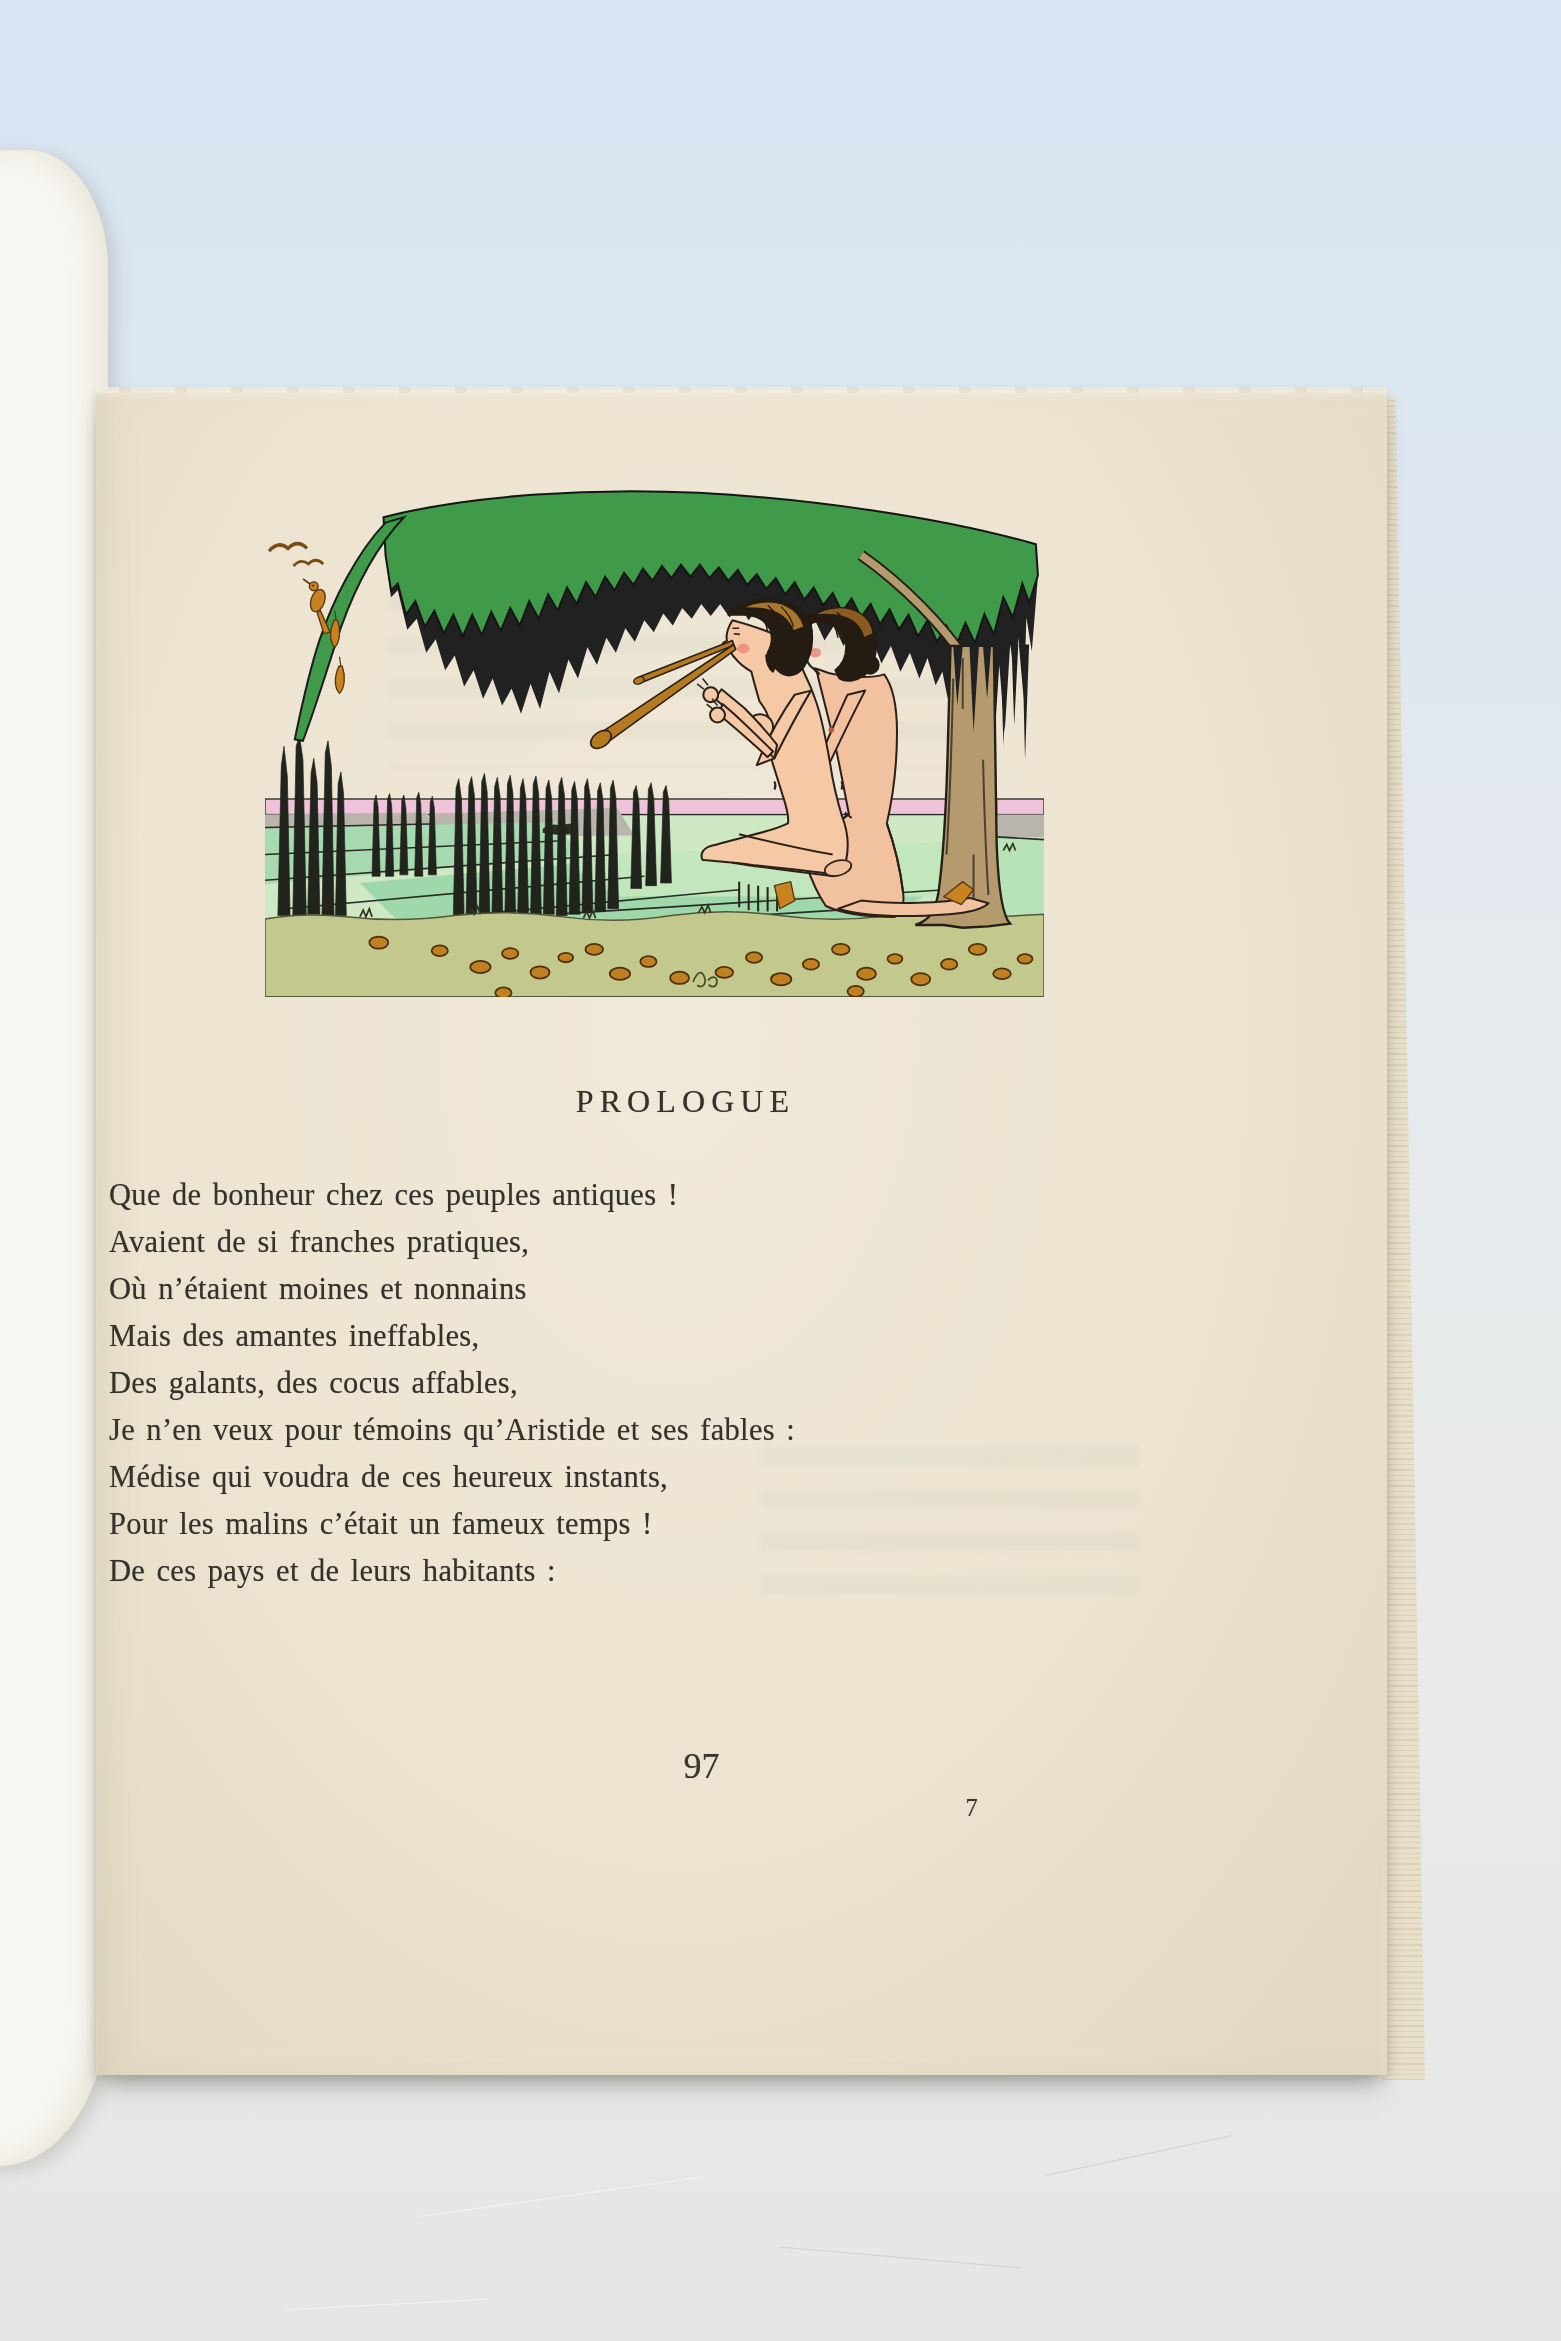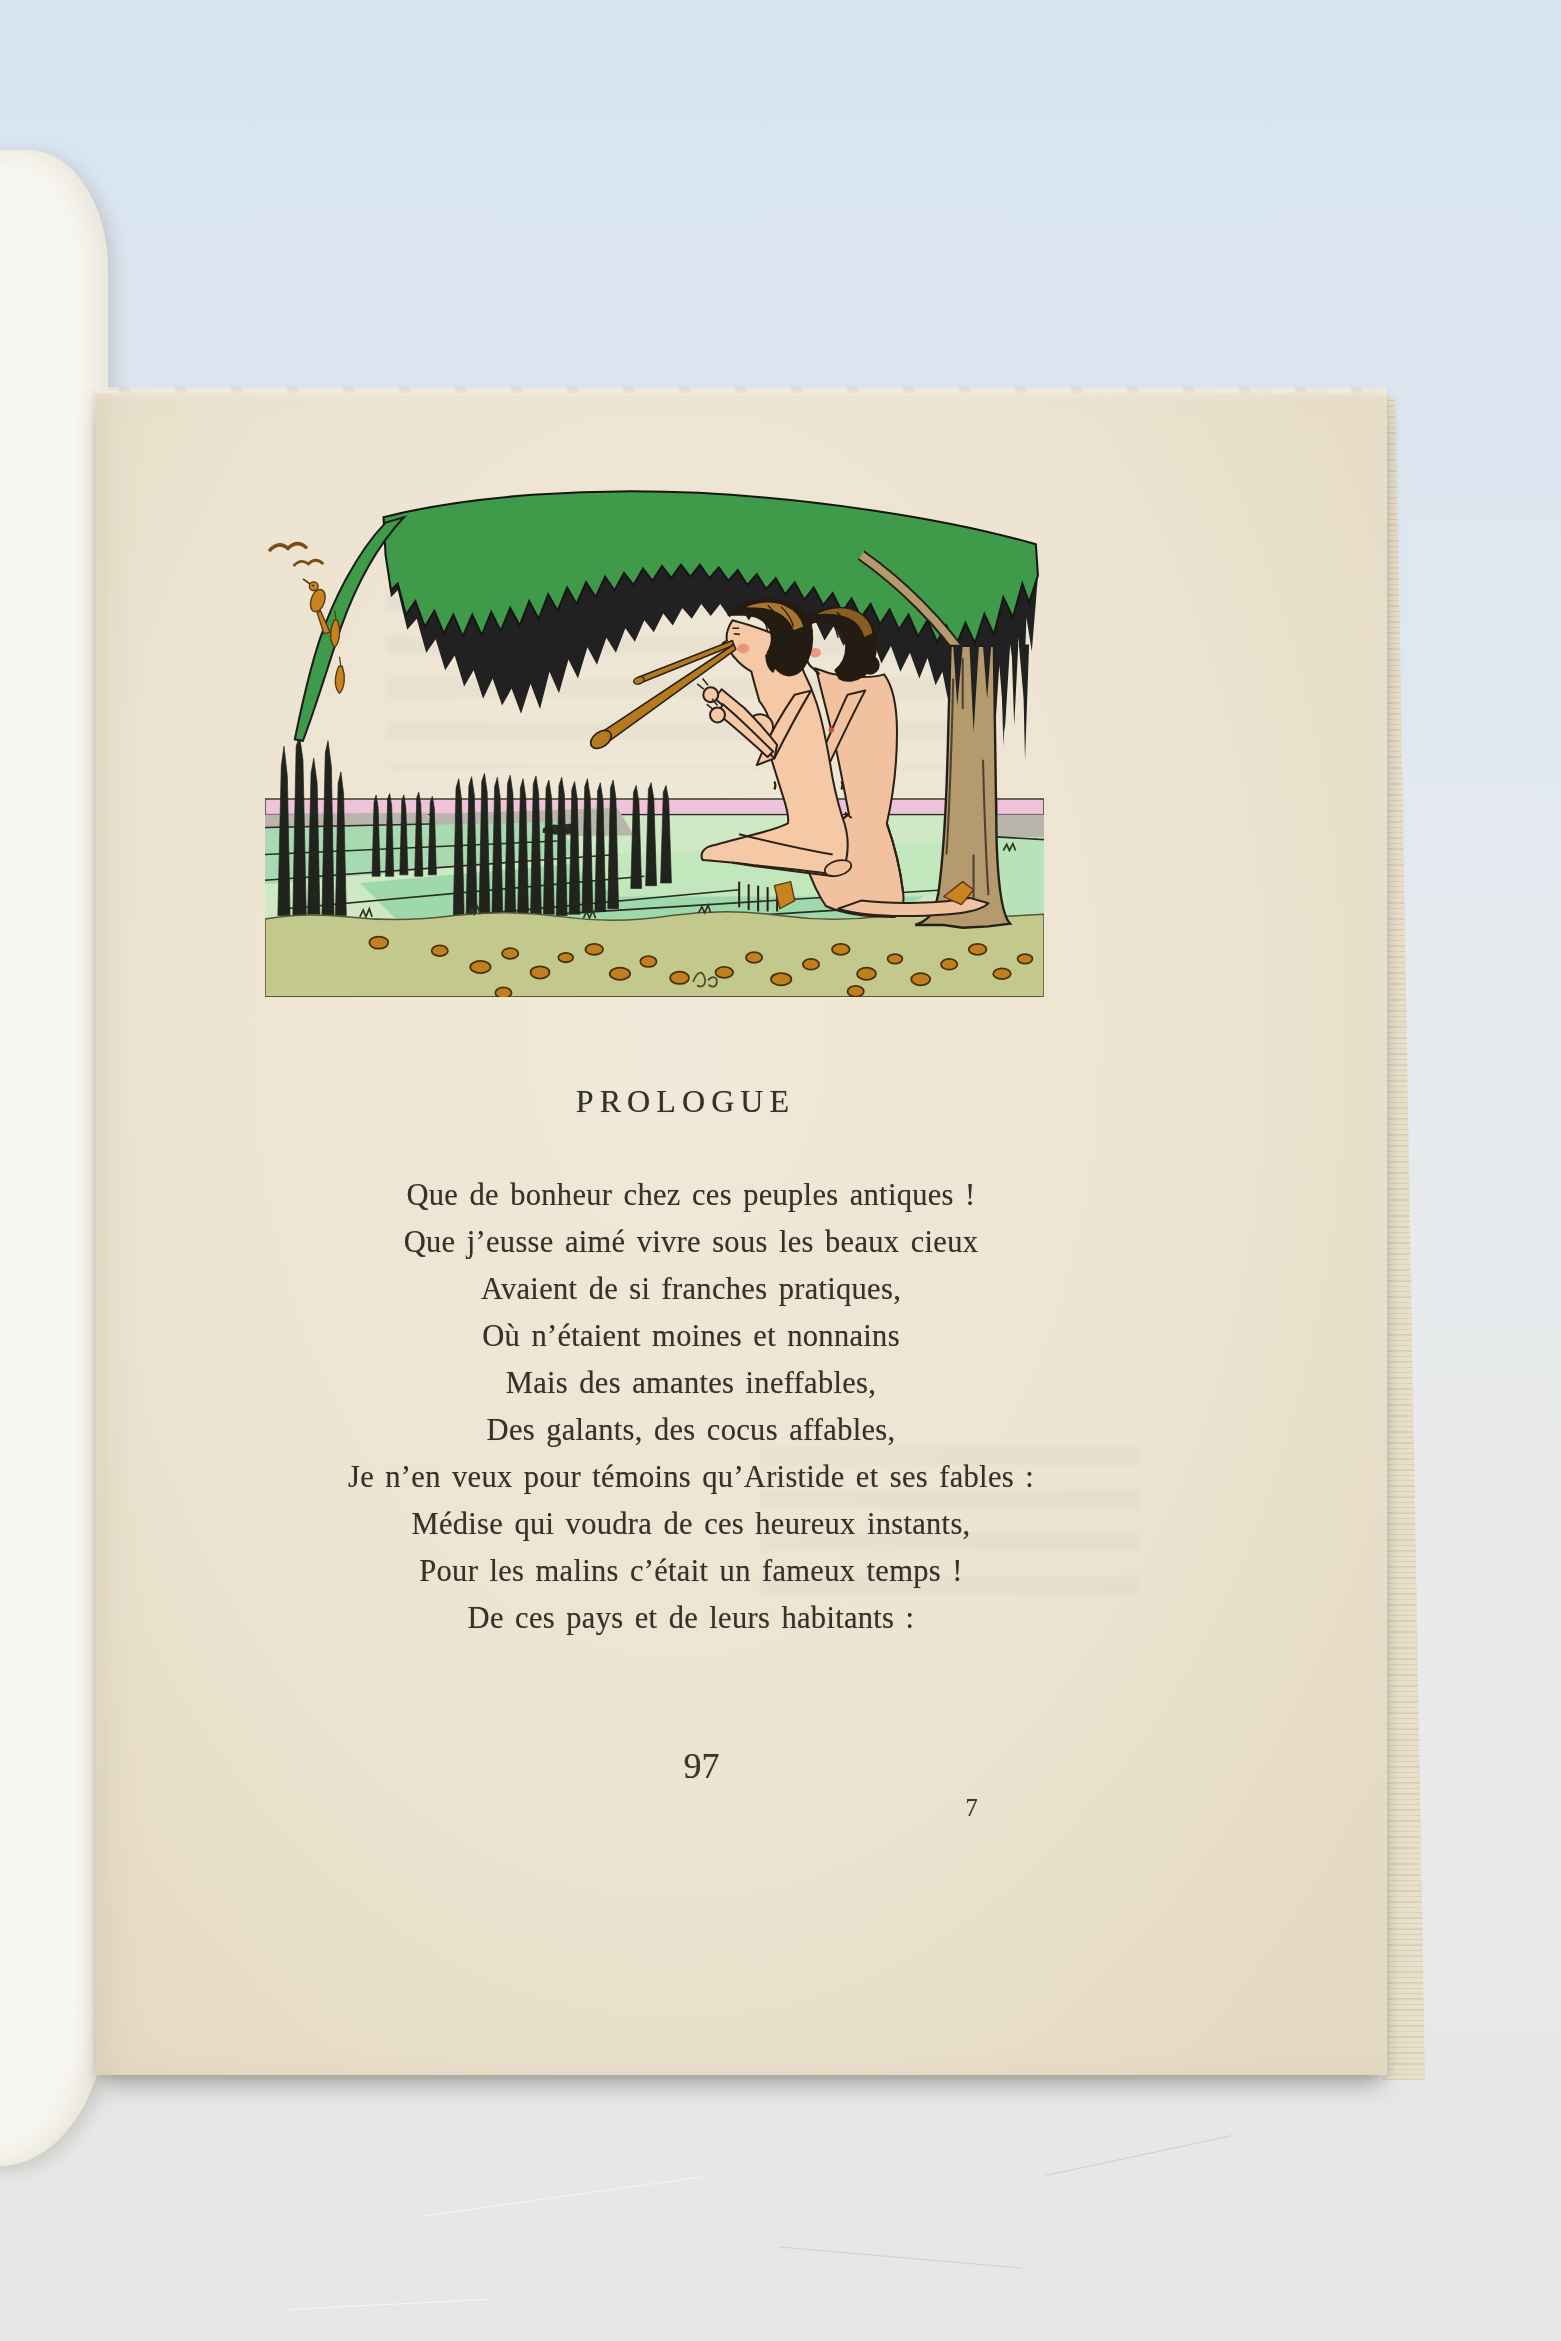--- a/index.html
+++ b/index.html
@@ -26,21 +26,21 @@
   .deckle{position:absolute;left:0;top:-2.7px;width:100%;height:5.4px;opacity:.65;
           background:repeating-linear-gradient(90deg,#f4eede 0 23px,#e6dcc6 23px 35px,#f1ead9 35px 56px);}
   
   #illus{position:absolute;left:169px;top:85px;width:779px;height:522px;}
   
   .ghost{position:absolute;opacity:.05;filter:blur(2px);
          background:repeating-linear-gradient(180deg,#7c8f86 0 17.6px,transparent 17.6px 43px);}
   
   .title{position:absolute;left:0;width:1179px;text-align:center;
          font-size:32px;letter-spacing:6.1px;color:#35322c;text-shadow:0 0 0.7px rgba(53,50,44,.55);}
-  #poem{position:absolute;left:19px;width:1152px;text-align:center;color:#35322c;
+  #poem{position:absolute;left:13px;width:1152px;text-align:left;color:#35322c;
         font-size:30.5px;line-height:47px;word-spacing:3.4px;letter-spacing:0.3px;
         text-shadow:0 0 0.7px rgba(53,50,44,.5);}
   .folio{position:absolute;left:16px;width:1179px;text-align:center;font-size:36px;color:#3a372f;
          text-shadow:0 0 0.7px rgba(53,50,44,.5);}
   .sig{position:absolute;left:855px;width:41px;text-align:center;font-size:24.4px;color:#3a372f;
        text-shadow:0 0 0.7px rgba(53,50,44,.5);}
 </style>
 </head>
 <body>
 
@@ -279,21 +279,20 @@
         <path d="M722,196 C734,206 740,218 742,230 M742,192 C754,202 760,214 762,226 M762,194 C772,204 778,214 780,224" stroke="#241c12" stroke-width="2" fill="none"></path>
         <ellipse cx="706" cy="256" rx="9" ry="7" fill="#e8826e" stroke="none" opacity=".75"></ellipse>
         <path d="M692,234 L701,235 M690,226 L700,226" stroke-width="2.4" fill="none"></path>
       </g>
     </svg>
 
     <div class="title" style="top:693px">PROLOGUE</div>
 
     <div id="poem" style="top:782px">
       <div>Que de bonheur chez ces peuples antiques !</div>
-      <div>Que j’eusse aimé vivre sous les beaux cieux</div>
       <div>Avaient de si franches pratiques,</div>
       <div>Où n’étaient moines et nonnains</div>
       <div>Mais des amantes ineffables,</div>
       <div>Des galants, des cocus affables,</div>
       <div>Je n’en veux pour témoins qu’Aristide et ses fables :</div>
       <div>Médise qui voudra de ces heureux instants,</div>
       <div>Pour les malins c’était un fameux temps !</div>
       <div>De ces pays et de leurs habitants :</div>
     </div>
 

